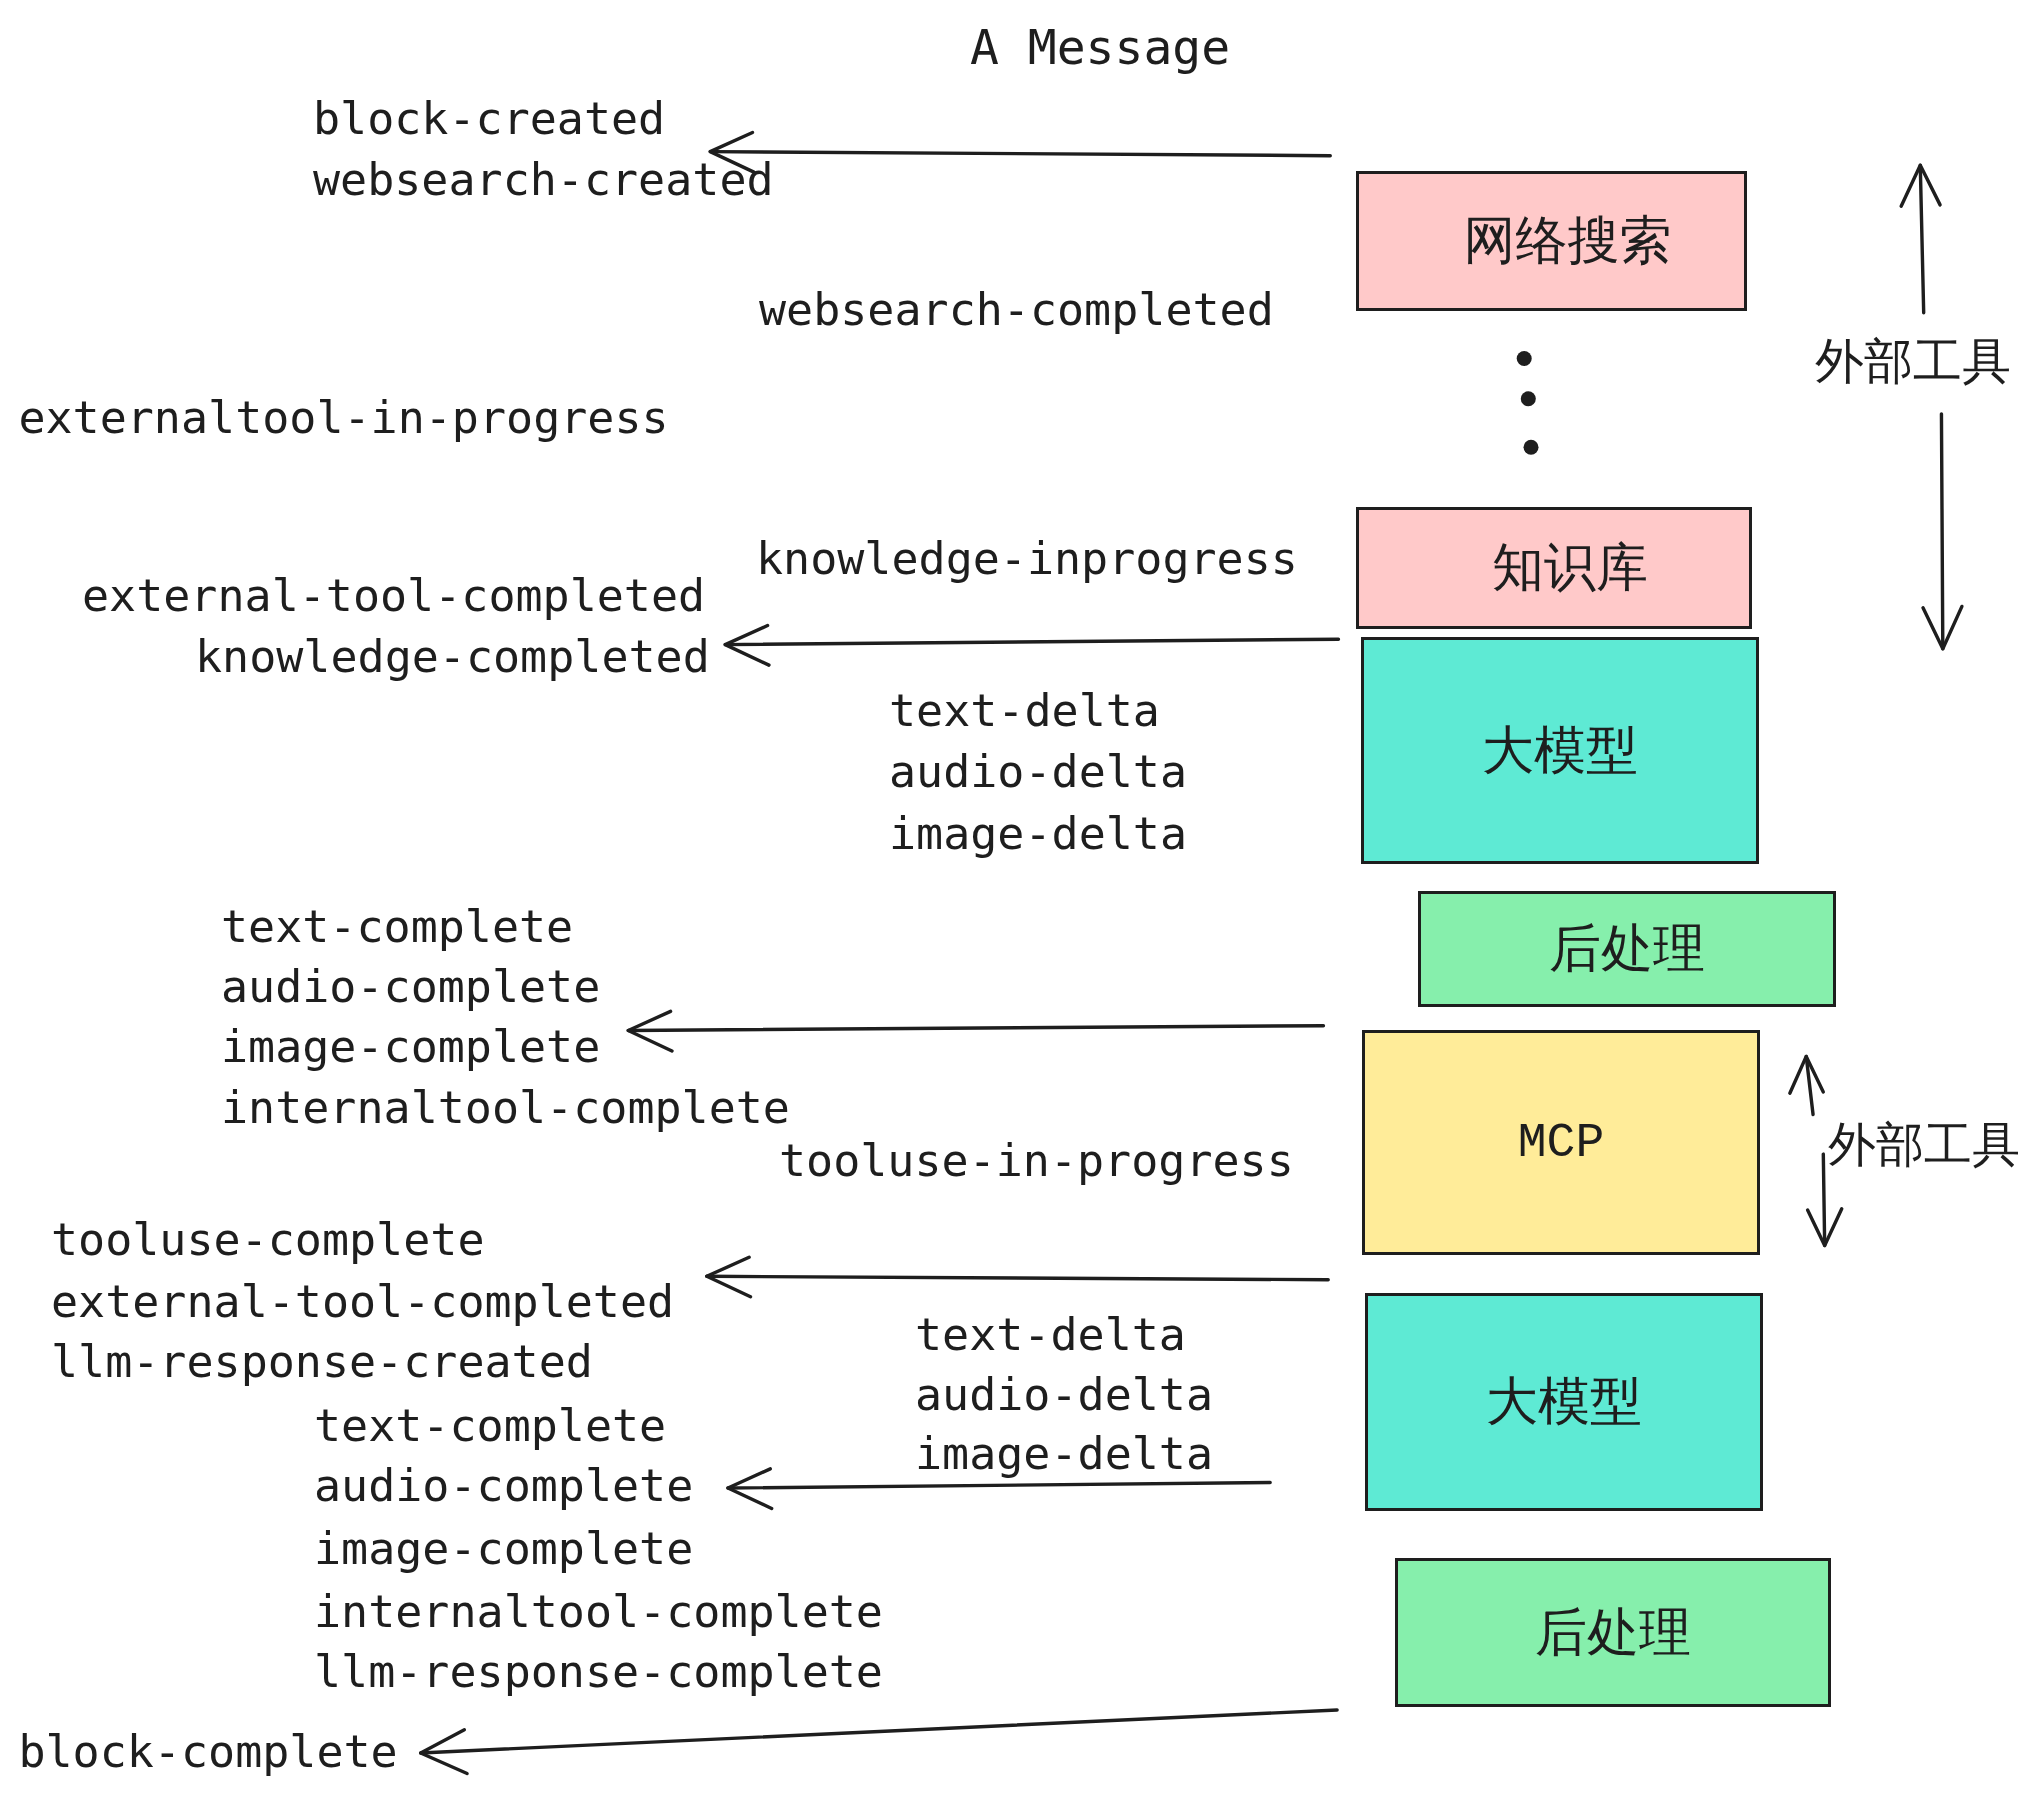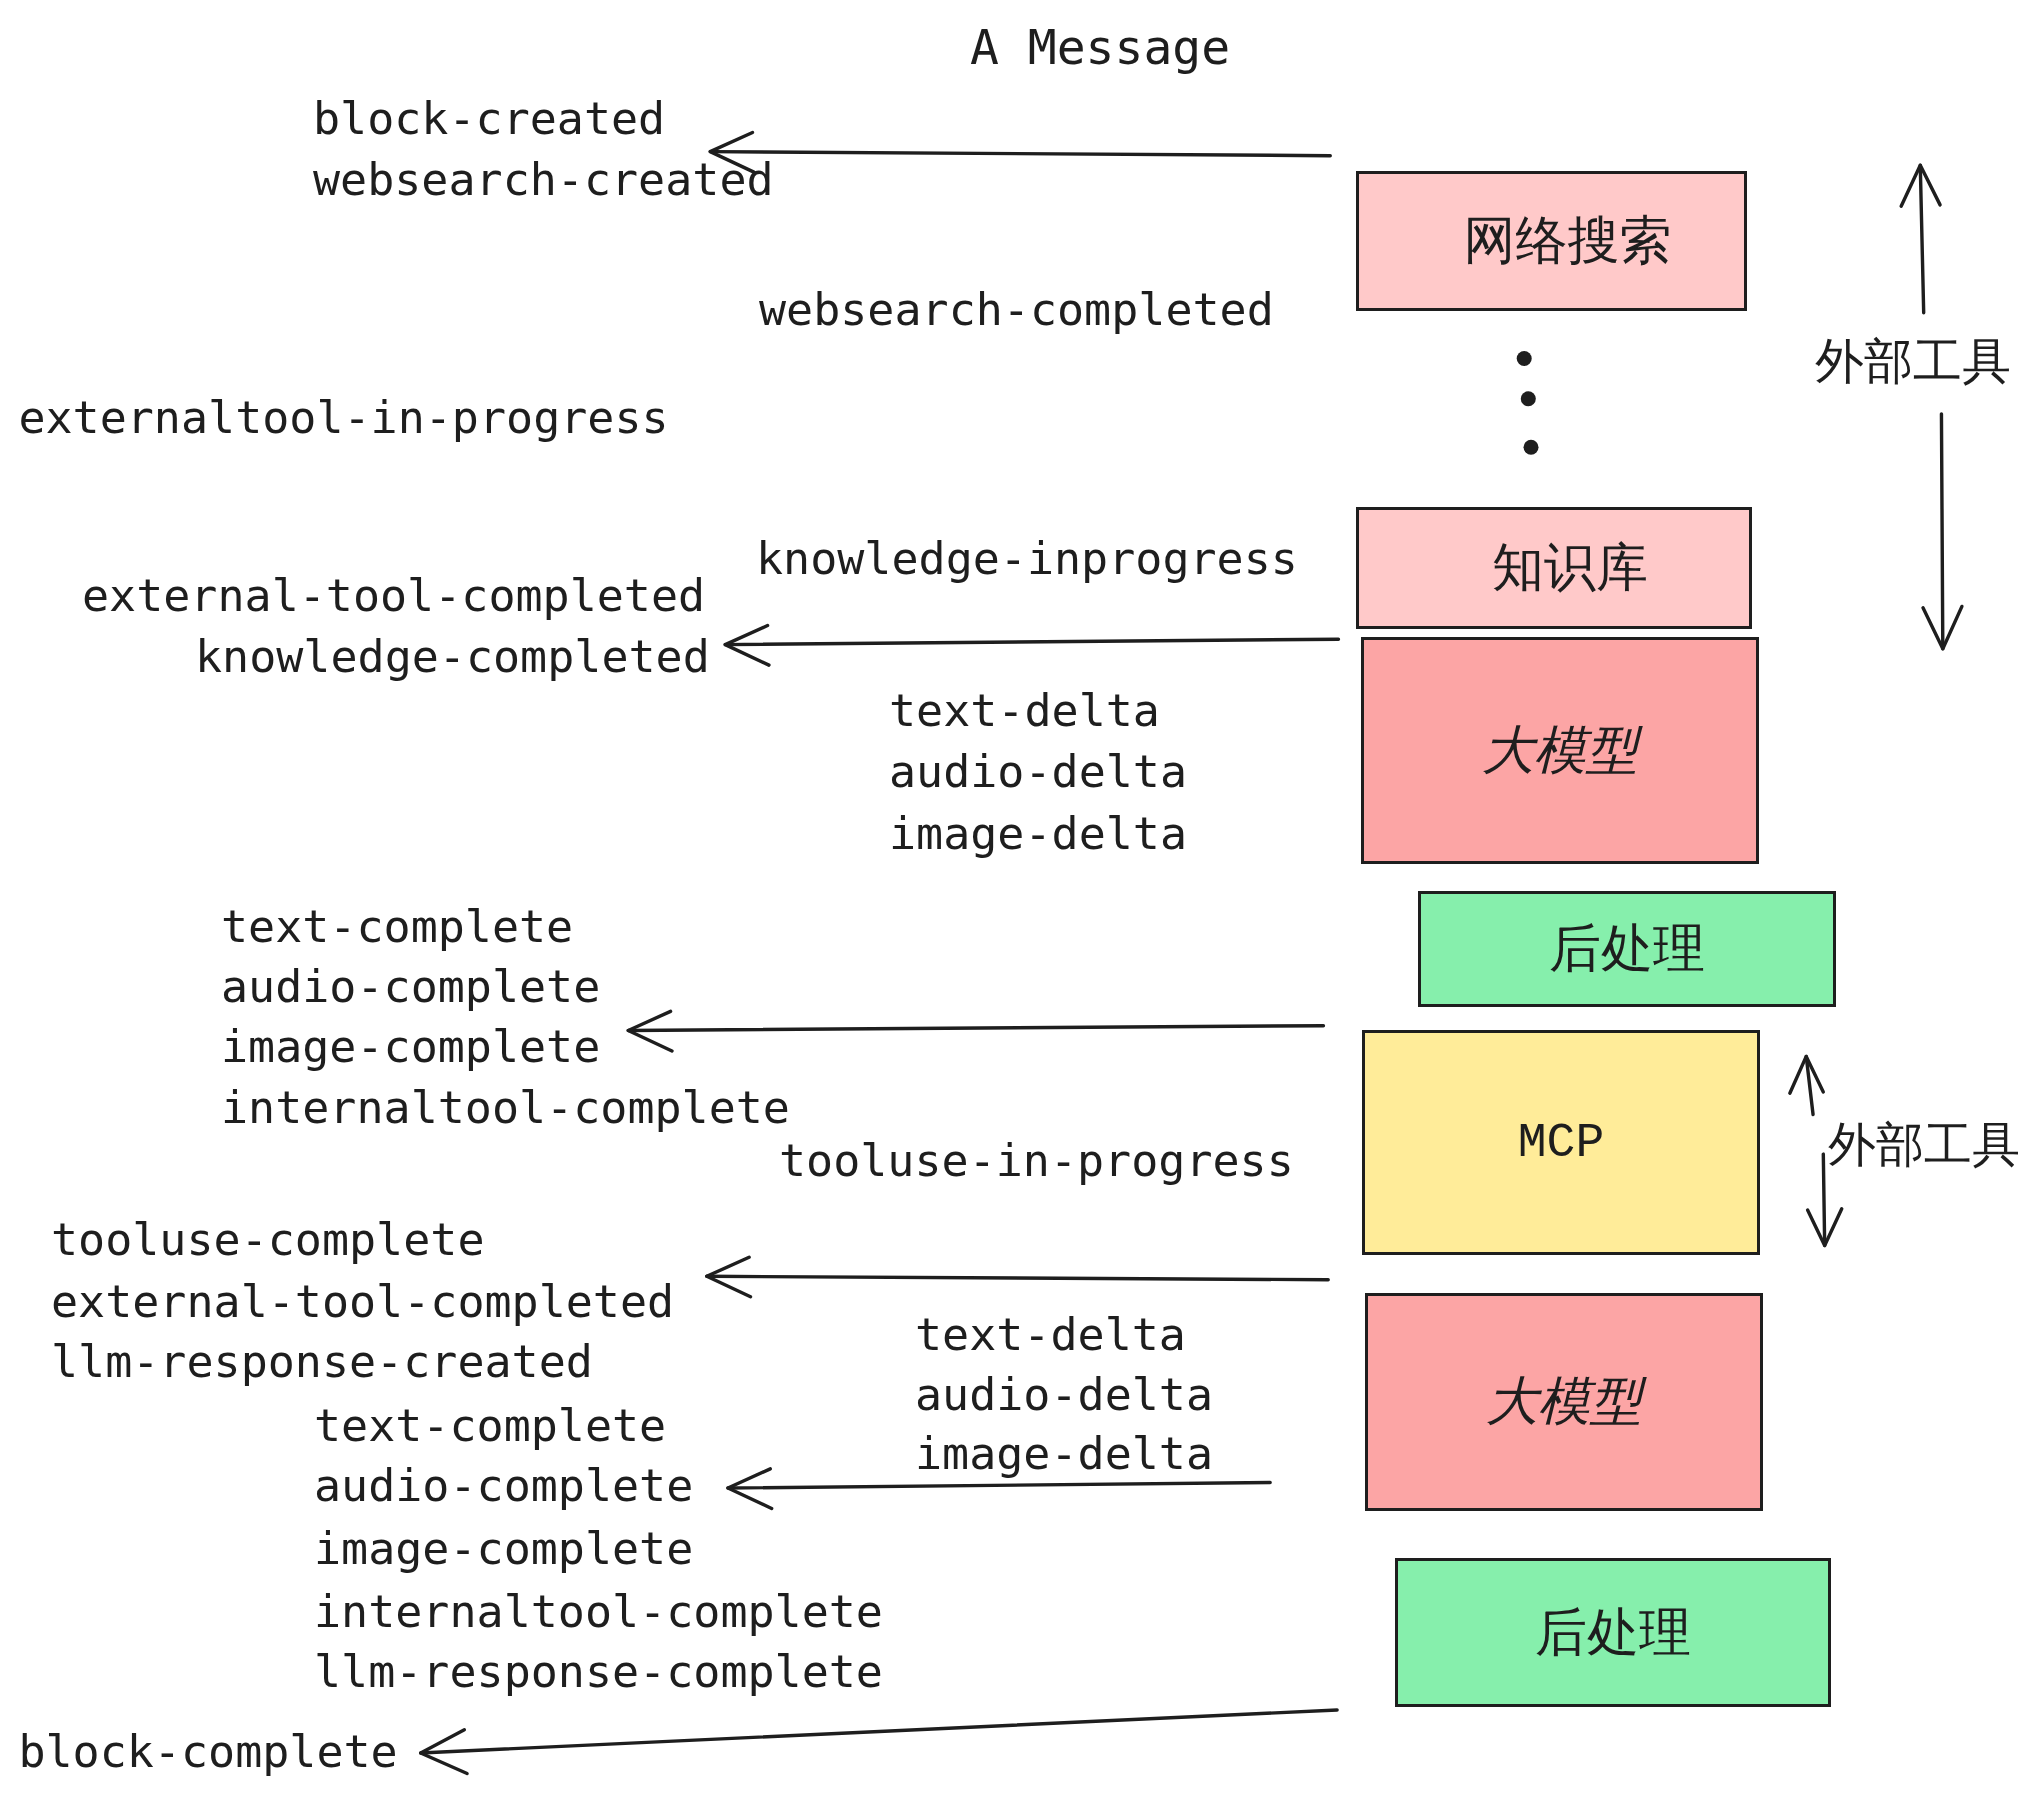--- a/index.html
+++ b/index.html
@@ -34,21 +34,21 @@
   .node .lbl{
     font-family:"Liberation Sans","DejaVu Sans",sans-serif;
     font-size:52px;
     white-space:nowrap;
   }
   .node.mono .lbl{
     font-family:Liberation Mono, monospace;
     font-size:48px;
   }
   .fill-pink{background:#ffc9c9;padding-left:32px;}
-  .fill-green{background:#fca5a5;font-style:italic;}
+  .fill-green{background:#5eead4;}
   .fill-yellow{background:#ffec99;}
   .fill-white{background:#86efac;margin-left:45px;}
   .side{
     position:absolute;
     font-family:"Liberation Sans","DejaVu Sans",sans-serif;
     font-size:49px;
     white-space:nowrap;
   }
   svg.overlay{
     position:absolute;left:0;top:0;width:2035px;height:1796px;

